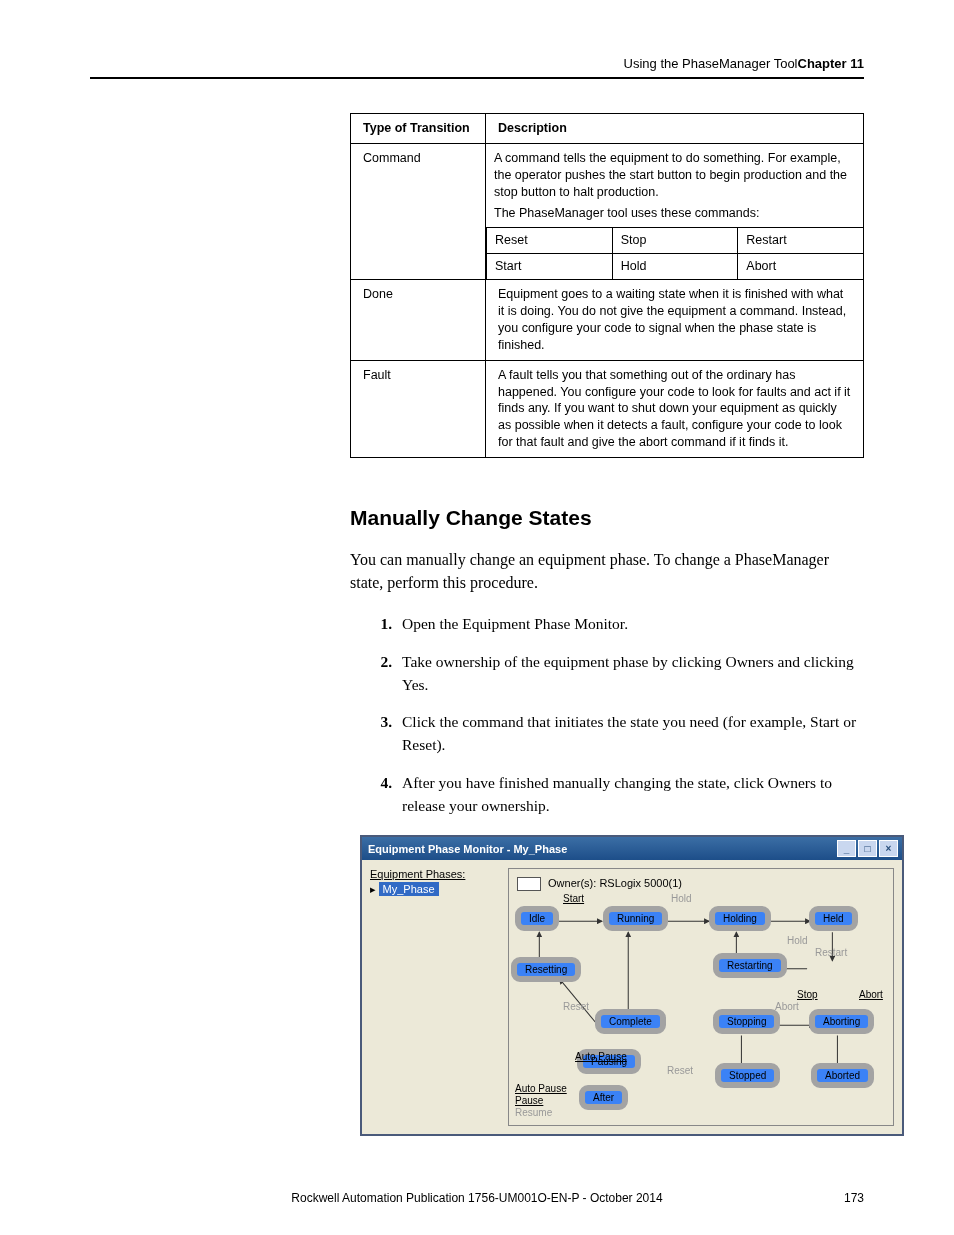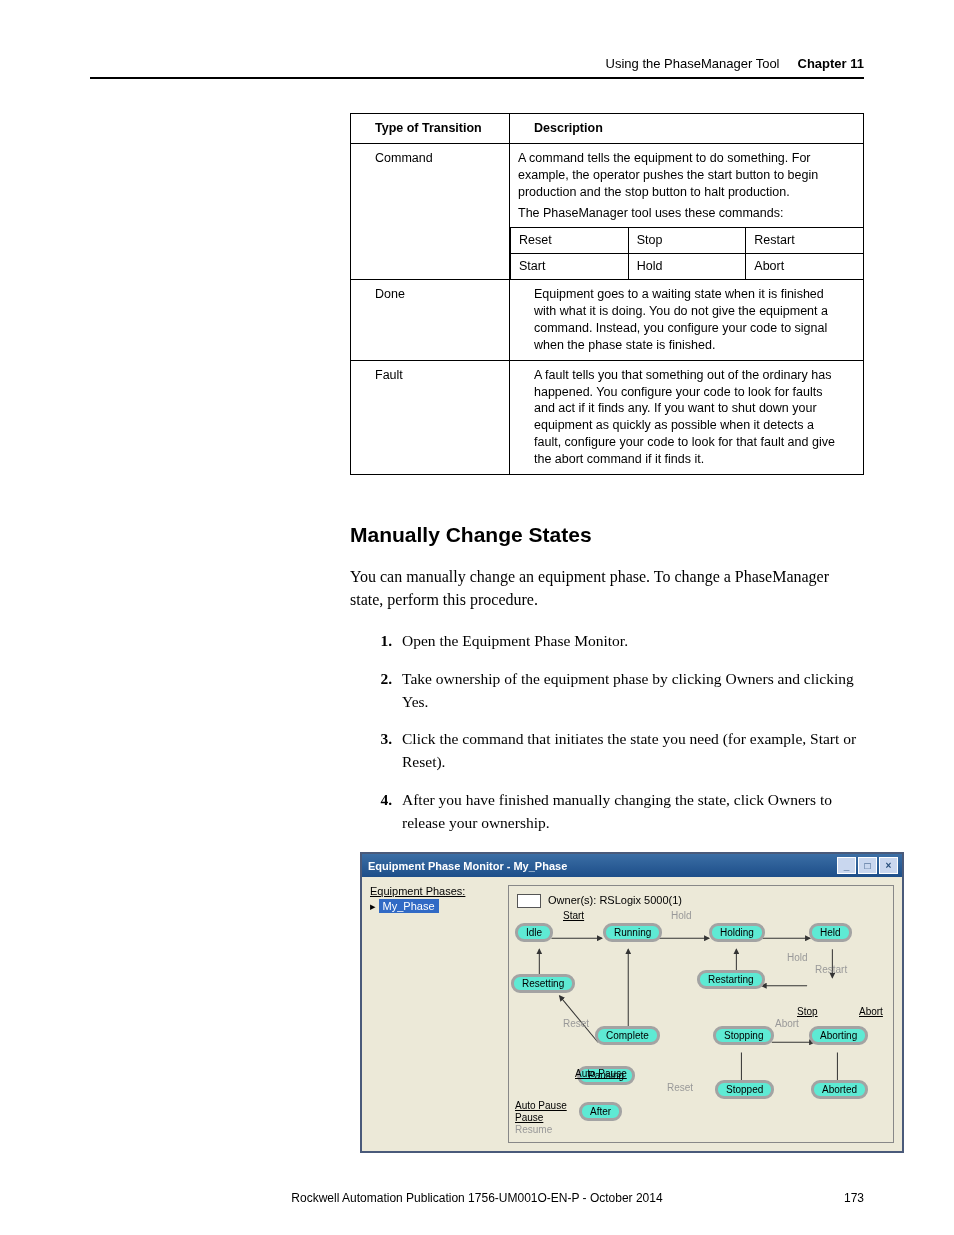--- a/index.html
+++ b/index.html
@@ -13,21 +13,20 @@
     width: 954px;
     height: 1235px;
     position: relative;
     box-sizing: border-box;
     padding: 56px 90px 40px 90px;
   }
   .running-head {
     display: flex;
     justify-content: flex-end;
     align-items: baseline;
-    gap: 18px;
     font-family: "Myriad Pro", "Segoe UI", Arial, sans-serif;
     font-size: 13px;
     padding-bottom: 6px;
     border-bottom: 2px solid #000;
     margin-bottom: 34px;
   }
   .running-head .chapter { font-weight: 700; }
   .content-col { margin-left: 260px; }
   .table-caption {
     font-family: "Myriad Pro", "Segoe UI", Arial, sans-serif;
@@ -37,21 +36,21 @@
   }
   table.trans {
     border-collapse: collapse;
     width: 100%;
     font-family: "Myriad Pro", "Segoe UI", Arial, sans-serif;
     font-size: 12.5px;
     line-height: 1.35;
   }
   table.trans th, table.trans td {
     border: 1px solid #000;
-    padding: 6px 24px;
+    padding: 6px 12px;
     text-align: left;
     vertical-align: top;
   }
   table.trans th {
     font-weight: 700;
   }
   .col-type { width: 110px; }
   .cmd-grid {
     display: grid;
     grid-template-columns: 1fr 1fr 1fr;
@@ -120,22 +119,22 @@
   .diagram-area {
     flex:1; border:1px solid #888; background:#ece9d8; padding:8px;
     position:relative; height:240px;
   }
   .owners-line { margin-bottom:6px; }
   .ownicon {
     display:inline-block; width:22px; height:12px; border:1px solid #555;
     background:#fff; margin-right:4px; vertical-align:middle;
   }
   .state {
-    position:absolute; border:3px solid #a3a3a3; border-radius:9px;
-    padding:1px 8px; background:#5eead4; font-size:10px; white-space:nowrap;
+    position:absolute; border:6px solid #a3a3a3; border-radius:9px;
+    padding:1px 8px; background:#3b82f6; font-size:10px; white-space:nowrap;
   }
   .lbl {
     position:absolute; font-size:10px; color:#444; white-space:nowrap;
   }
   .lbl.u { text-decoration: underline; color:#000; }
   .lbl.g { color:#999; }
   svg.arrows { position:absolute; left:0; top:0; width:100%; height:100%; pointer-events:none; }
   .footer {
     position:absolute; bottom:30px; left:90px; right:90px;
     font-family: "Myriad Pro","Segoe UI",Arial,sans-serif; font-size:12px;
@@ -244,21 +243,21 @@
               <line x1="230" y1="158" x2="230" y2="192"></line>
               <line x1="325" y1="158" x2="325" y2="192"></line>
             </g>
           </svg>
 
           <div class="state" style="left:6px; top:37px">Idle</div>
           <div class="state" style="left:94px; top:37px">Running</div>
           <div class="state" style="left:200px; top:37px">Holding</div>
           <div class="state" style="left:300px; top:37px">Held</div>
           <div class="state" style="left:2px; top:88px">Resetting</div>
-          <div class="state" style="left:188px; top:84px">Restarting</div>
+          <div class="state" style="left:204px; top:84px">Restarting</div>
           <div class="state" style="left:86px; top:140px">Complete</div>
           <div class="state" style="left:204px; top:140px">Stopping</div>
           <div class="state" style="left:300px; top:140px">Aborting</div>
           <div class="state" style="left:206px; top:194px">Stopped</div>
           <div class="state" style="left:302px; top:194px">Aborted</div>
           <div class="state" style="left:68px; top:180px">Pausing</div>
           <div class="state" style="left:70px; top:216px">After</div>
 
           <div class="lbl u" style="left:54px; top:24px">Start</div>
           <div class="lbl g" style="left:162px; top:24px">Hold</div>

